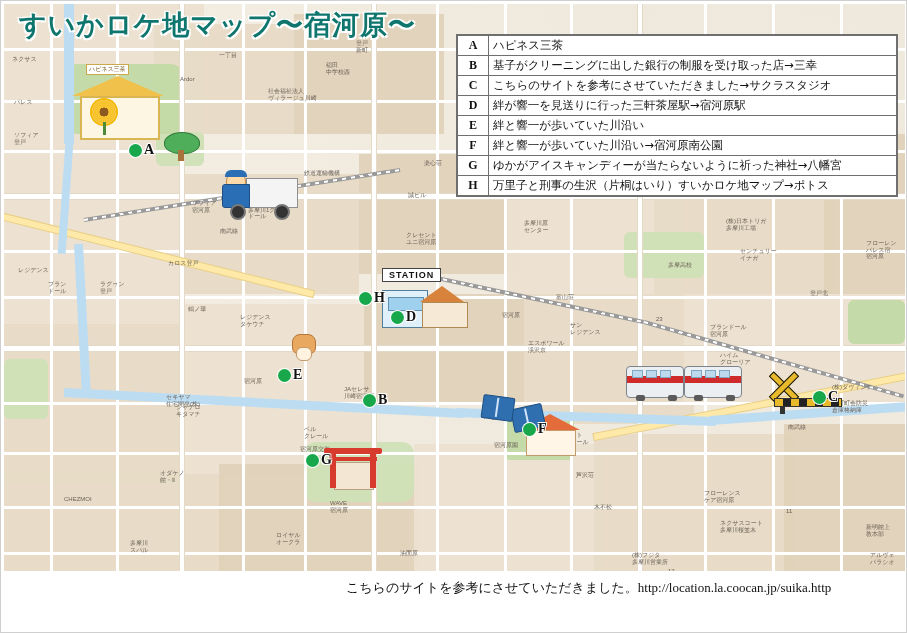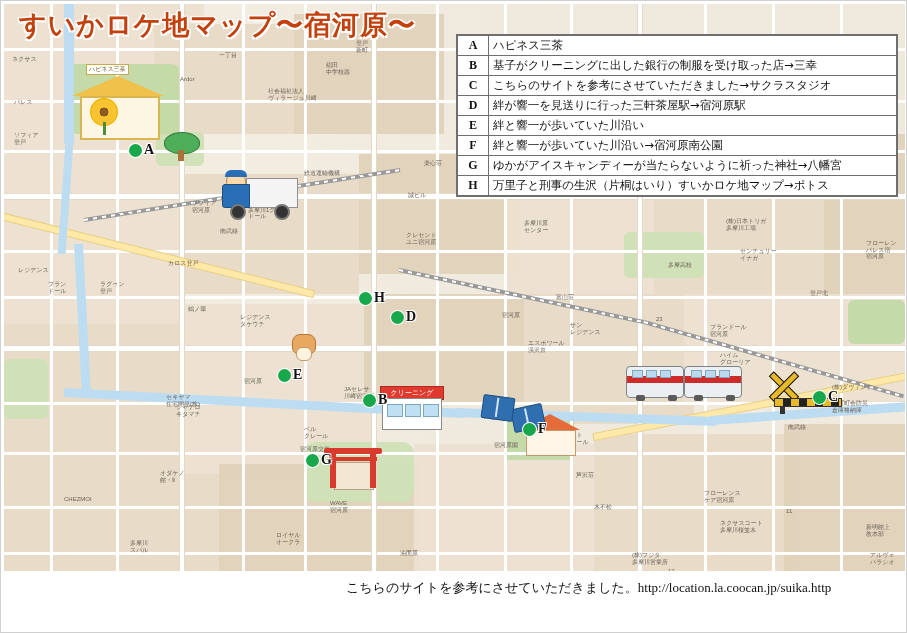--- a/index.html
+++ b/index.html
@@ -97,21 +97,21 @@
     line-height: 1.1;
     font-family: "Liberation Sans", sans-serif;
   }
 
   
   .title {
     position: absolute;
     left: 18px; top: 6px;
     font-size: 27px;
     font-weight: bold;
-    color: #c2410c;
+    color: #0f766e;
     letter-spacing: 1px;
     text-shadow:
       -1.5px -1.5px 0 #ffffff, 1.5px -1.5px 0 #ffffff,
       -1.5px 1.5px 0 #ffffff, 1.5px 1.5px 0 #ffffff,
       0 0 3px #ffffff;
     font-family: "DejaVu Sans", sans-serif;
     z-index: 40;
   }
 
   
@@ -597,29 +597,29 @@
     </div>
 
     <div class="illus truck" style="left:218px;top:168px;">
       <div class="driver"></div>
       <div class="box"></div>
       <div class="cab"></div>
       <div class="wheel" style="left:8px;"></div>
       <div class="wheel" style="left:52px;"></div>
     </div>
 
-
-    <div class="illus shop" style="left:376px;top:382px;">
-      <div class="awn">クリーニング</div>
-      <div class="face">
-        <div class="w" style="left:4px;top:5px;"></div>
-        <div class="w" style="left:22px;top:5px;"></div>
-        <div class="w" style="left:40px;top:5px;"></div>
+    <div class="illus station" style="left:378px;top:278px;">
+      <div class="plate">STATION</div>
+      <div class="bldg">
+        <div class="win"></div>
       </div>
-    </div>
+      <div class="roof2"></div>
+      <div class="bldg2"></div>
+    </div>
+
 
     <div class="illus" style="left:288px;top:330px;width:26px;height:28px;">
       <div style="width:22px;height:18px;background:#e8a85f;border:1px solid #b9763a;border-radius:8px 8px 6px 6px;"></div>
       <div style="position:absolute;left:4px;top:13px;width:14px;height:12px;background:#fff3df;border:1px solid #c39a6b;border-radius:6px;"></div>
     </div>
 
     <div class="illus torii" style="left:320px;top:440px;">
       <div class="roofhouse"></div>
       <div class="top"></div>
       <div class="top2"></div>

